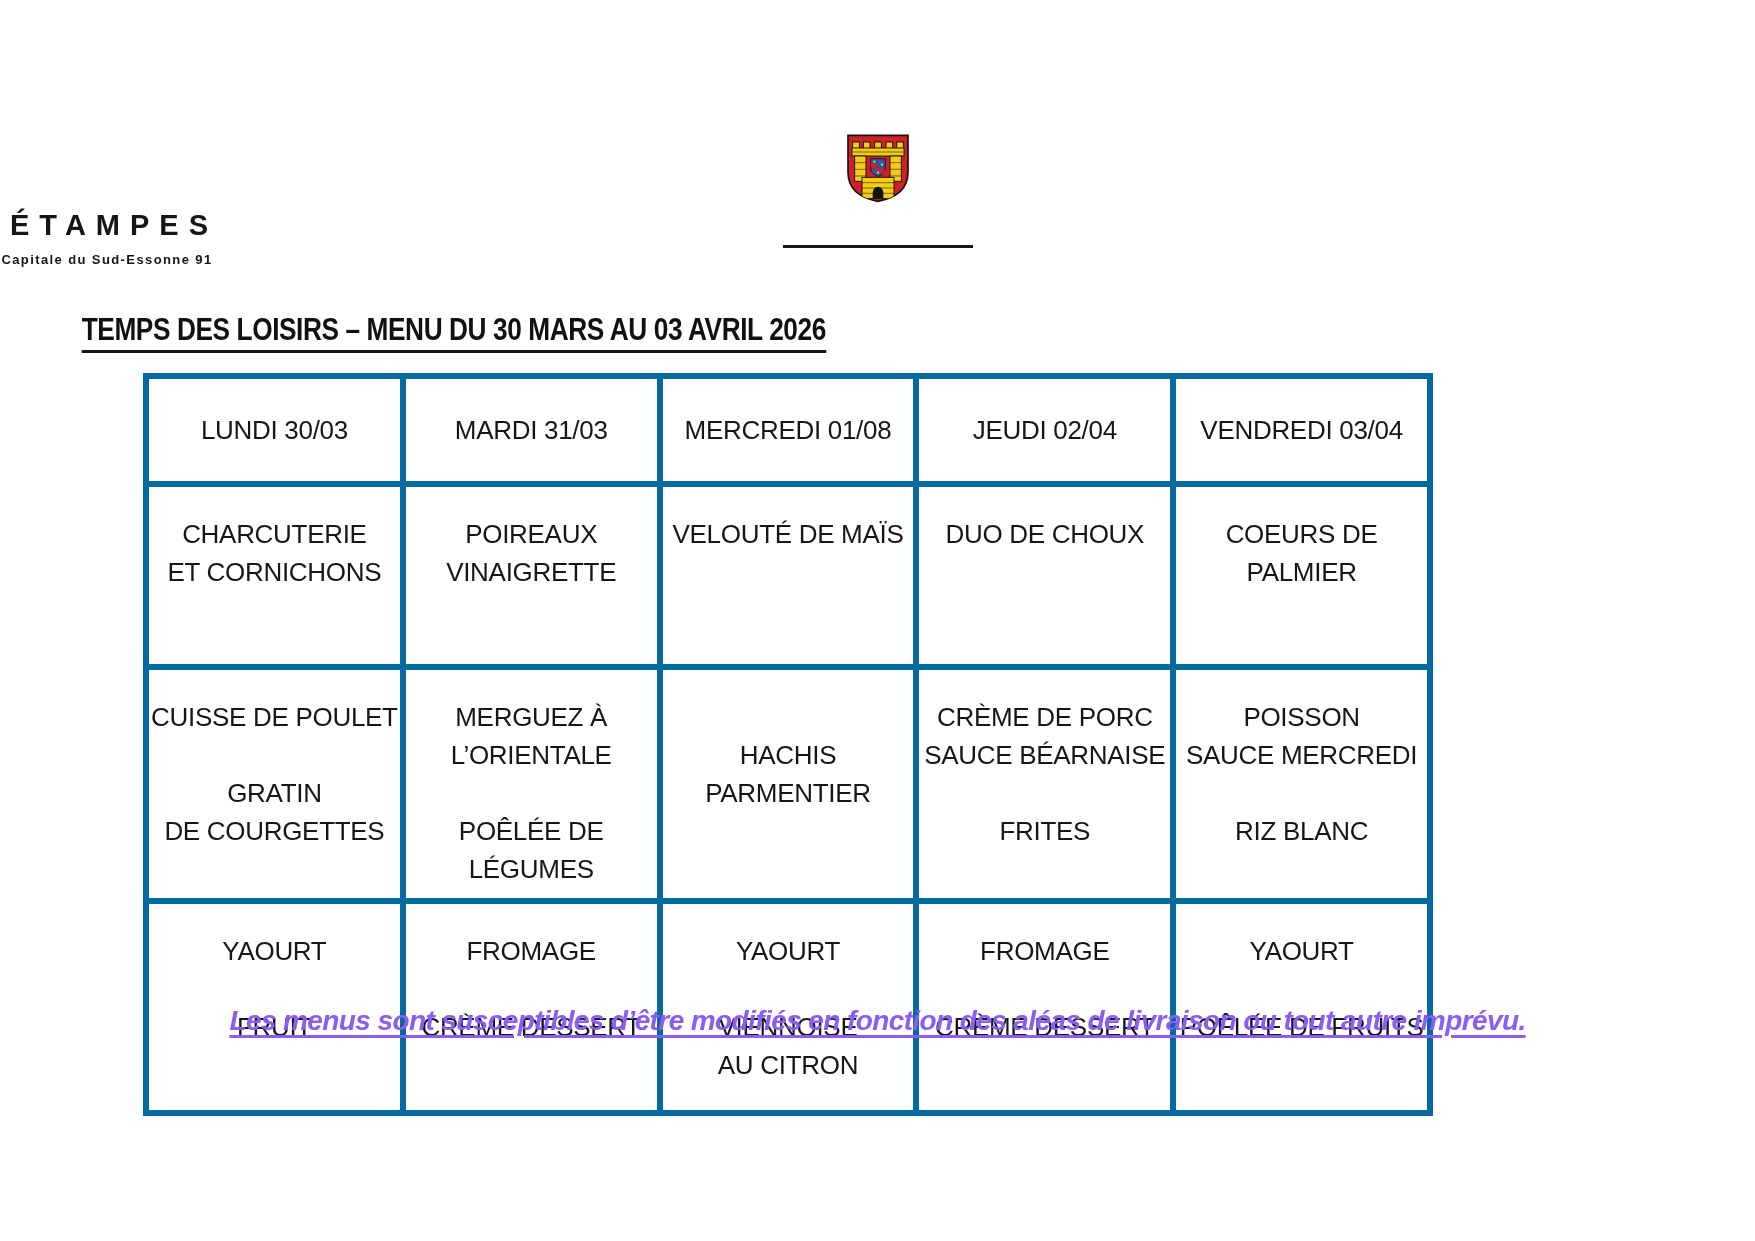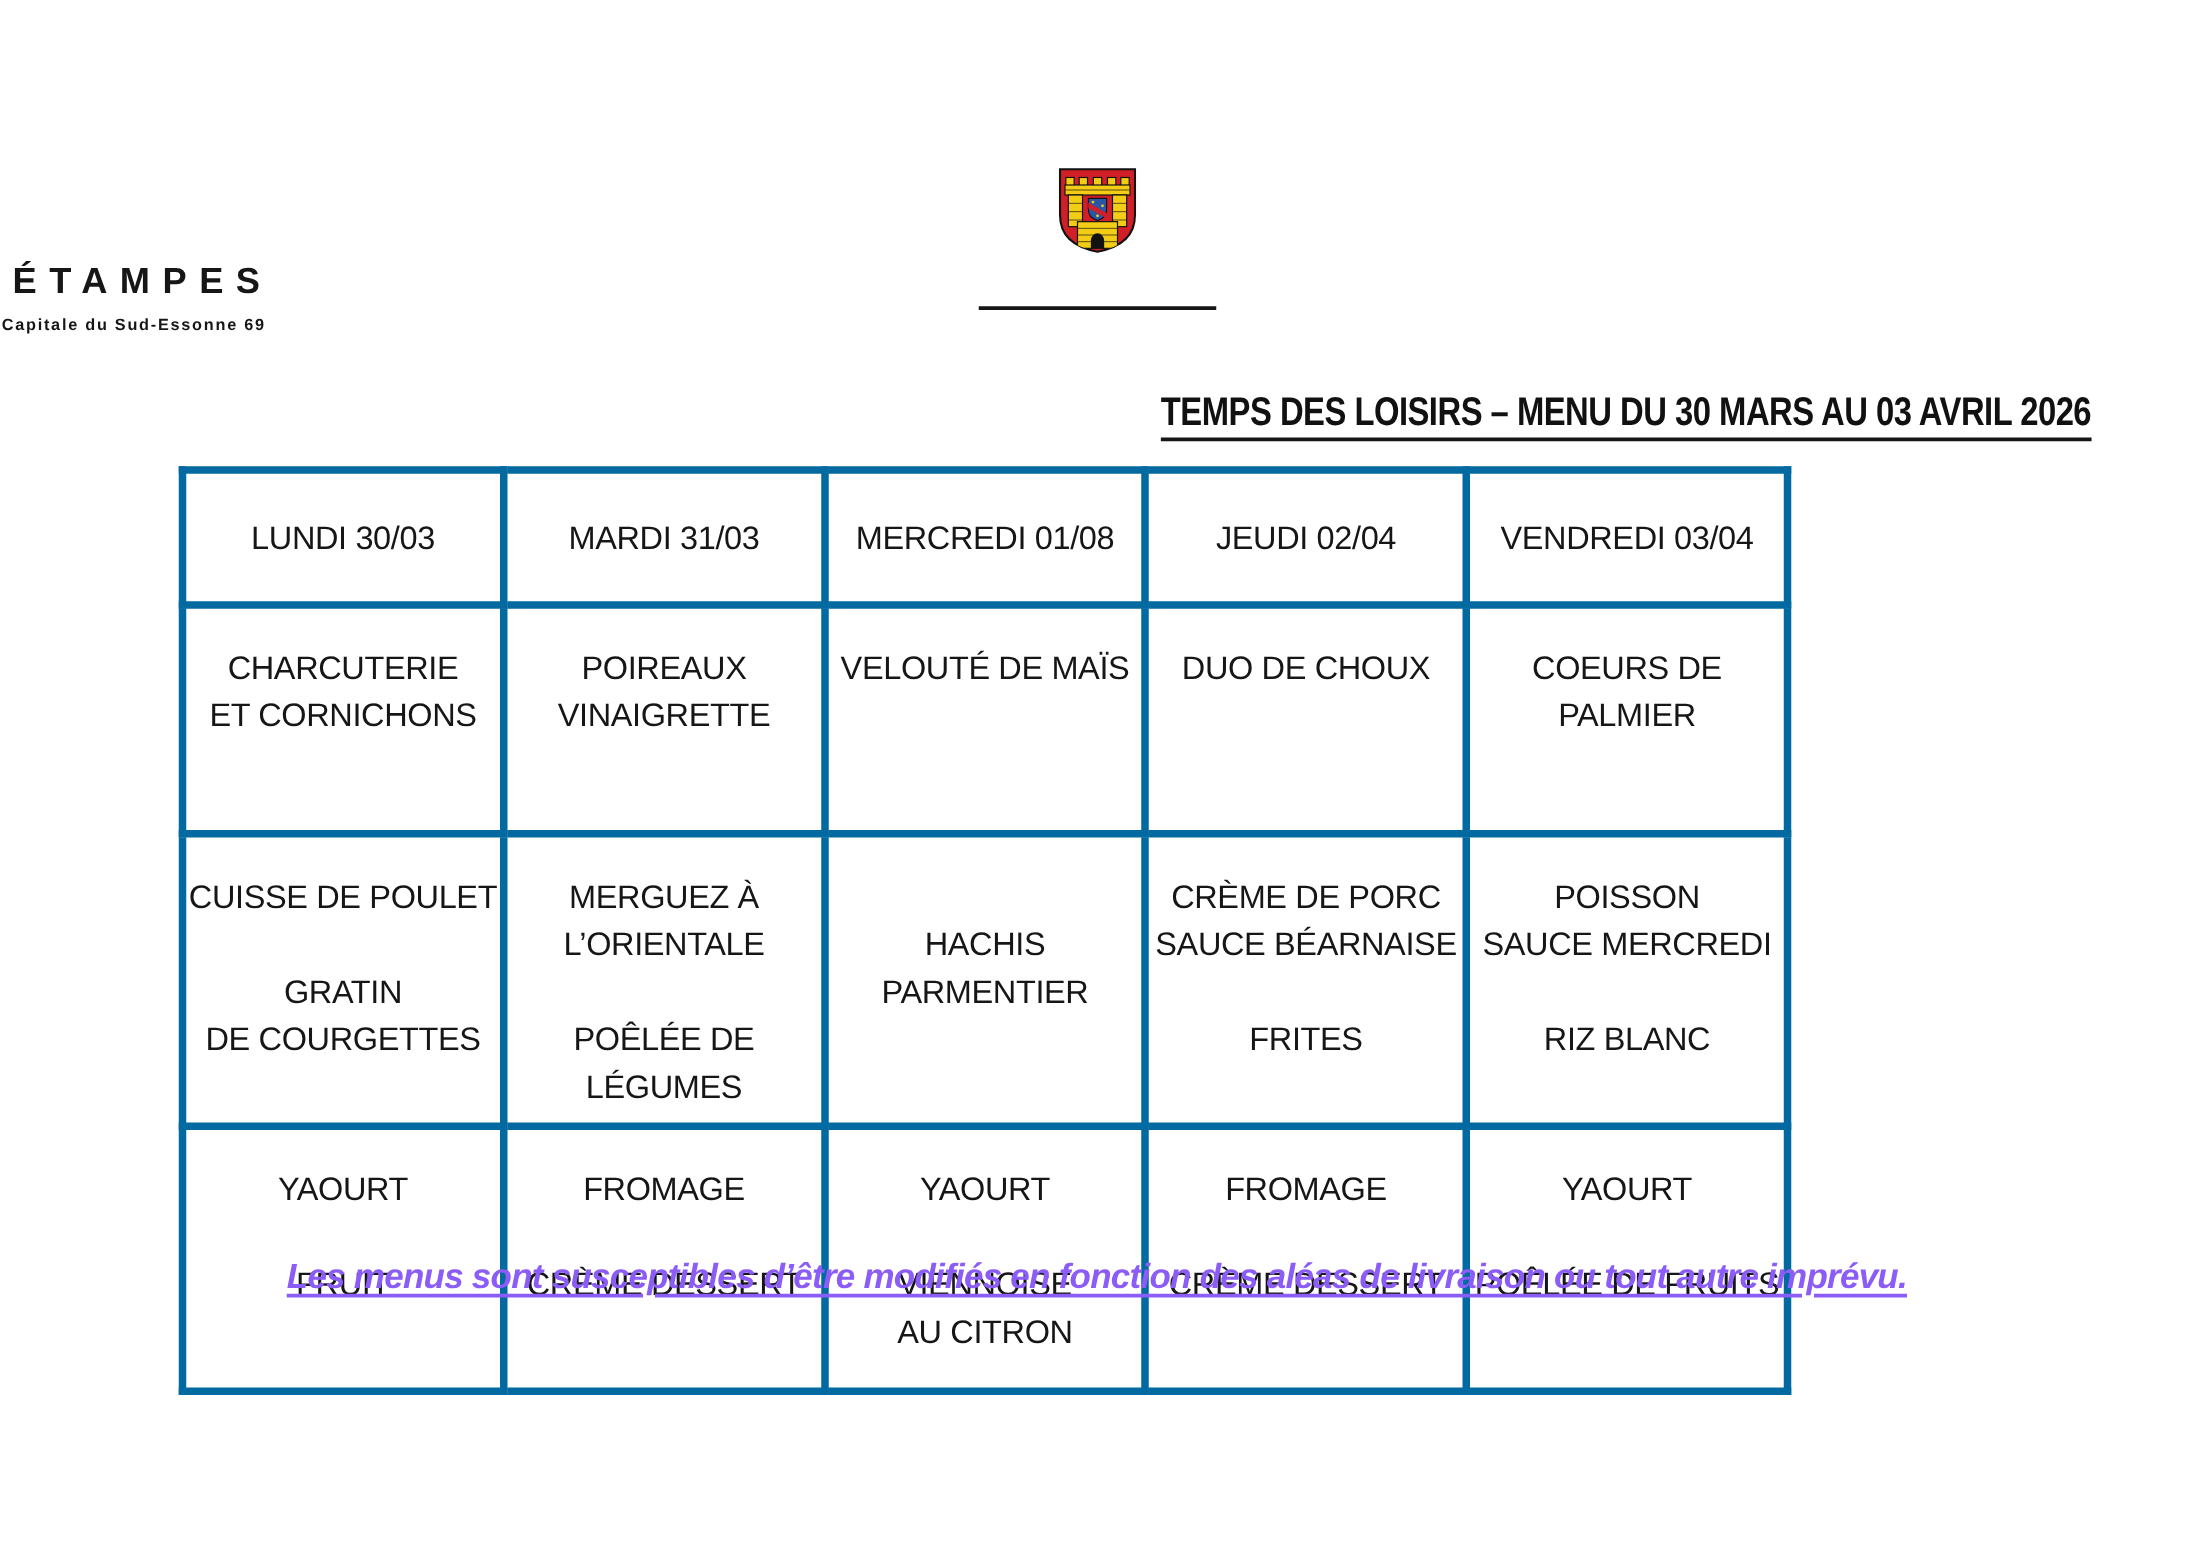--- a/index.html
+++ b/index.html
@@ -30,21 +30,21 @@
   }
   .tagline {
     font-size:13px; font-weight:bold;
     letter-spacing:1.4px; text-indent:1.4px;
     color:#161616;
   }
 
   
   .doc-title {
     position:absolute; top:311px; left:0; width:100%;
-    text-align:right;
+    text-align:left;
   }
   .doc-title span {
     display:inline-block;
     font-size:32px; font-weight:bold;
     letter-spacing:-0.5px;
     transform:scaleX(0.82);
     transform-origin:50% 50%;
     border-bottom:3px solid #151515;
     padding-bottom:2px;
     color:#111;
@@ -132,21 +132,21 @@
         <path d="M37,43 L59,56 v6 L37,50 z" fill="#d01f27"></path>
         <g fill="#f3cd15">
           <circle cx="42.5" cy="42.5" r="1.7"></circle>
           <circle cx="54" cy="47" r="1.7"></circle>
           <circle cx="48" cy="59" r="1.7"></circle>
         </g>
       </g>
     </svg>
     <div class="brand">ÉTAMPES</div>
     <div class="brand-rule"></div>
-    <div class="tagline">Capitale du Sud-Essonne 69</div>
+    <div class="tagline">Capitale du Sud-Essonne 91</div>
   </div>
 
   <div class="doc-title">
     <span>TEMPS DES LOISIRS – MENU DU 30 MARS AU 03 AVRIL 2026</span>
   </div>
 
   <table class="menu">
     <tbody>
       <tr class="row-days">
         <td>LUNDI 30/03</td>

